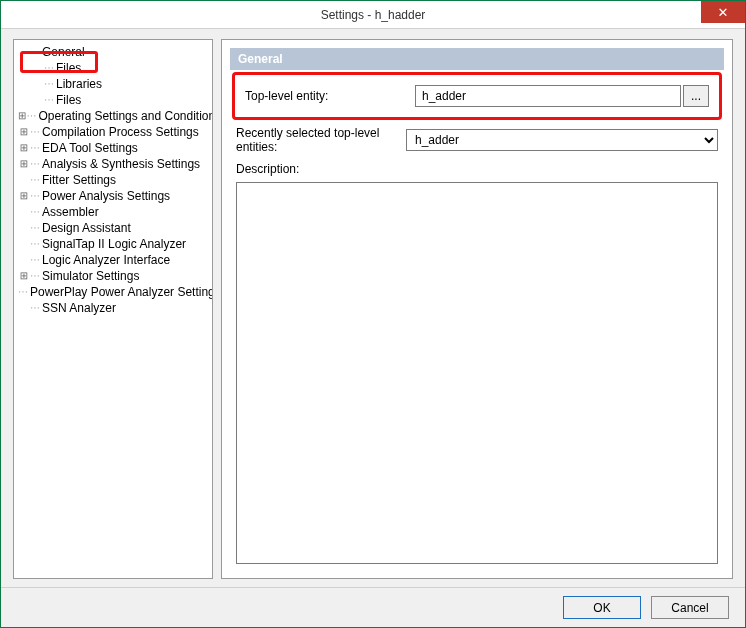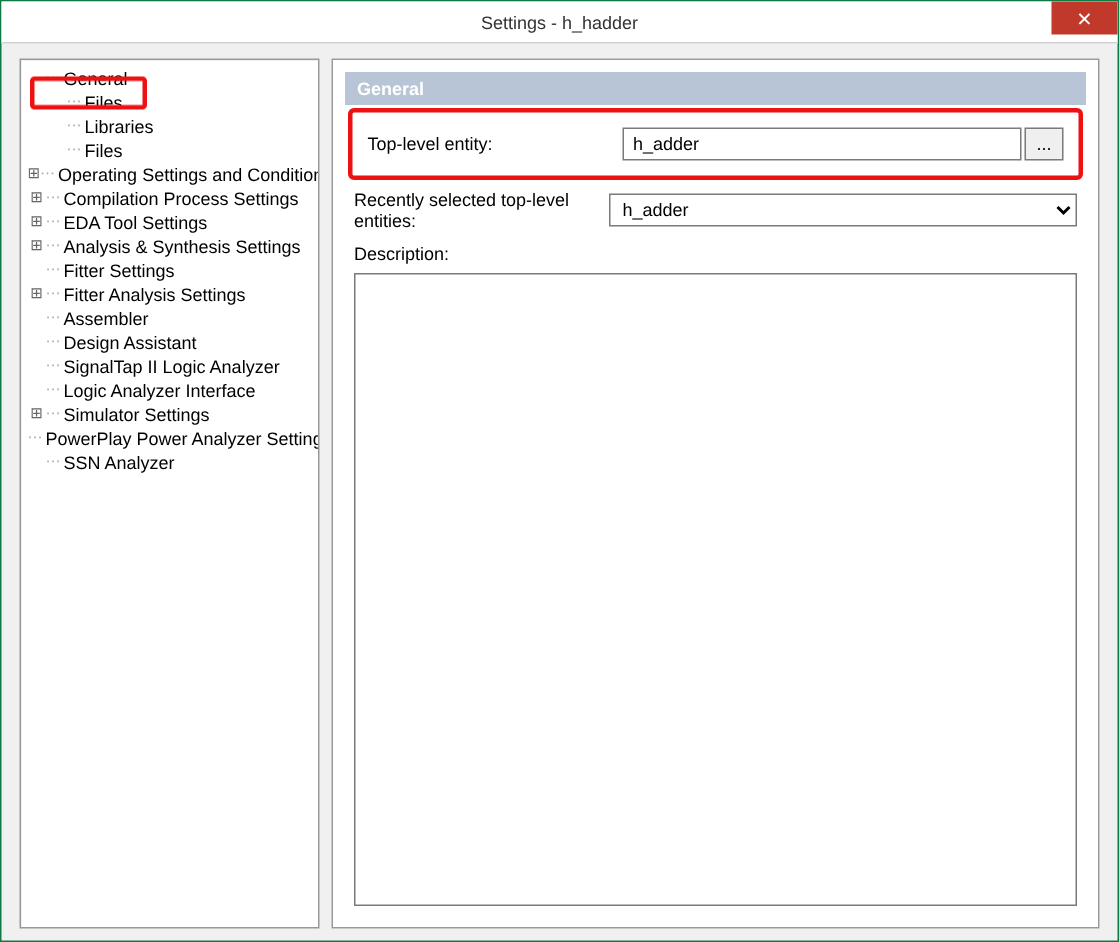--- a/index.html
+++ b/index.html
@@ -192,21 +192,21 @@
             <span>Analysis &amp; Synthesis Settings</span>
           </div>
           <div class="tree-item top">
             <span class="expander"></span>
             <span class="dots">⋯</span>
             <span>Fitter Settings</span>
           </div>
           <div class="tree-item top">
             <span class="expander">⊞</span>
             <span class="dots">⋯</span>
-            <span>Fitter Analysis Settings</span>
+            <span>Power Analysis Settings</span>
           </div>
           <div class="tree-item top">
             <span class="expander"></span>
             <span class="dots">⋯</span>
             <span>Assembler</span>
           </div>
           <div class="tree-item top">
             <span class="expander"></span>
             <span class="dots">⋯</span>
             <span>Design Assistant</span>
@@ -262,16 +262,20 @@
       </div>
 
       <div class="field-row" style="padding-bottom:0;">
         <label>Description:</label>
       </div>
       <div class="desc-box"></div>
     </div>
 
   </div>
 
+  <div class="footer">
+    <button class="btn default">OK</button>
+    <button class="btn">Cancel</button>
+  </div>
 
   <div class="cat-highlight-overlay" style="left:19px; top:50px; width:78px; height:22px;"></div>
 
 </div>
 
 </body></html>

